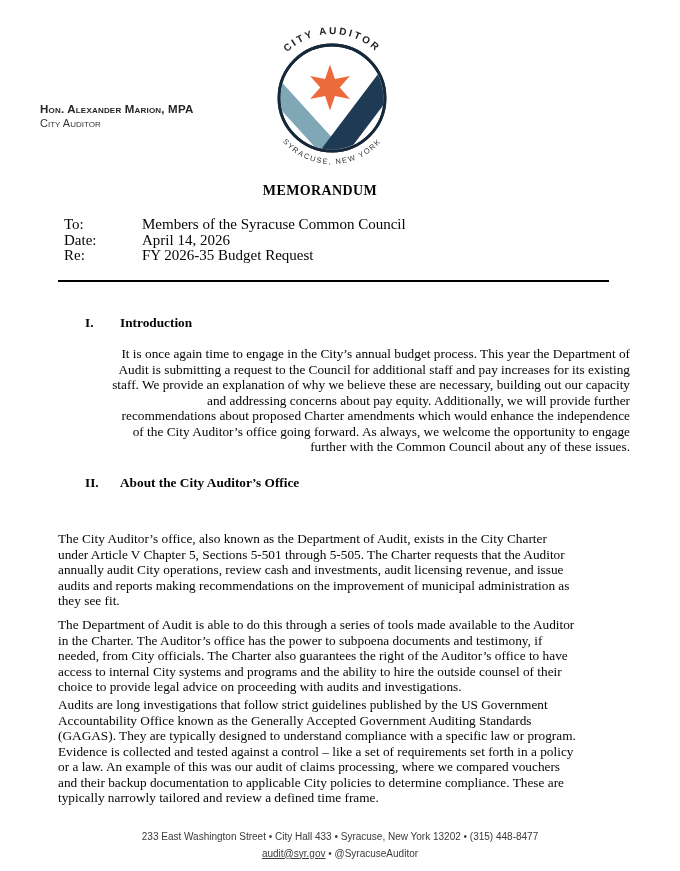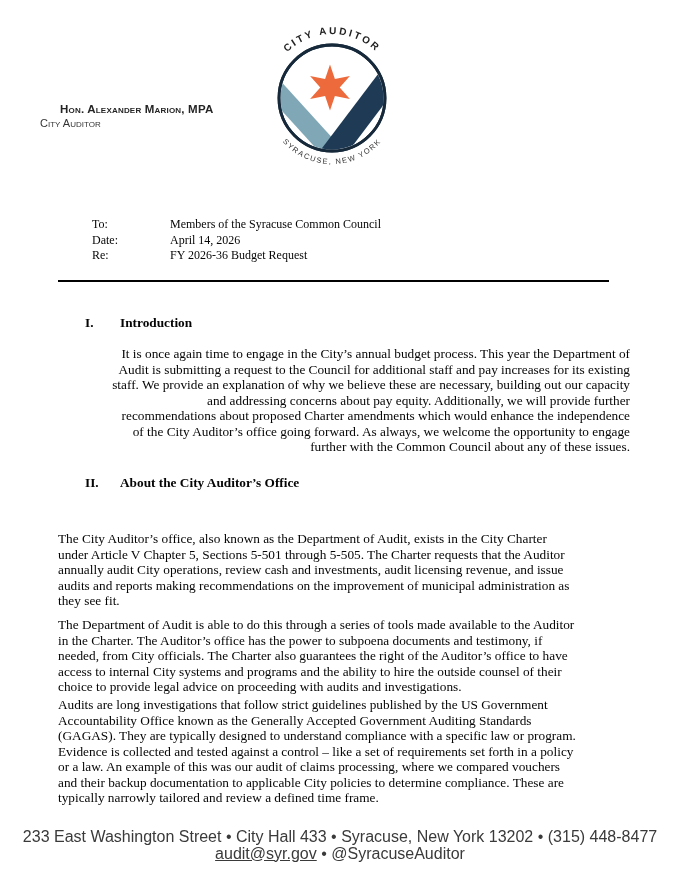--- a/index.html
+++ b/index.html
@@ -3,43 +3,43 @@
 <meta charset="utf-8">
 <style>
   html,body{margin:0;padding:0;background:#e8e8e8;}
   .page{
     position:relative;width:680px;height:871px;background:#ffffff;
     margin:0 auto;overflow:hidden;
     font-family:"Liberation Serif","DejaVu Serif",serif;color:#050505;
   }
   
   .letterhead{position:absolute;left:40px;top:103px;font-family:"Liberation Sans","DejaVu Sans",sans-serif;color:#252525;}
-  .lh-name{font-weight:700;font-size:11.5px;font-variant-caps:small-caps;letter-spacing:.2px;margin-left:20px;}
+  .lh-name{font-weight:700;font-size:11.5px;font-variant-caps:small-caps;letter-spacing:.2px;}
   .lh-title{font-weight:400;font-size:11px;font-variant-caps:small-caps;margin-top:2px;color:#333;}
   
   .seal{position:absolute;left:237px;top:20px;width:190px;height:152px;}
   .seal-top-text{font-family:"Liberation Sans","DejaVu Sans",sans-serif;font-size:10px;font-weight:600;letter-spacing:2.4px;fill:#222;}
   .seal-bottom-text{font-family:"Liberation Sans","DejaVu Sans",sans-serif;font-size:7.5px;font-weight:500;letter-spacing:1.4px;fill:#333;}
   
   .memo-title{position:absolute;left:0;top:183px;width:640px;text-align:center;
     font-weight:700;font-size:14px;letter-spacing:.4px;}
-  .memo-fields{position:absolute;left:64px;top:217px;font-size:12px;line-height:15.5px;margin-left:28px;}
+  .memo-fields{position:absolute;left:64px;top:217px;font-size:15px;line-height:15.5px;}
   .memo-row{display:flex;}
   .memo-label{width:78px;}
   .rule{position:absolute;left:58px;top:279.5px;width:551px;height:2.6px;background:#010101;}
   
   .block{position:absolute;left:58px;width:572px;font-size:13.3px;line-height:15.5px;}
   .heading{font-weight:700;padding-left:27px;}
   .sec-num{display:inline-block;width:35px;}
   .para{white-space:pre;}
   .h-sec1{top:315px;} .p1{top:346px;text-align:right;}
   .h-sec2{top:475px;} .p2{top:531px;} .p3{top:604px;margin-top:13px;} .p4{top:697px;}
   
   .footer{position:absolute;left:0;top:829px;width:680px;text-align:center;
-    font-family:"Liberation Sans","DejaVu Sans",sans-serif;font-size:16px;line-height:16.5px;color:#3a3a3a;}
+    font-family:"Liberation Sans","DejaVu Sans",sans-serif;font-size:10px;line-height:16.5px;color:#3a3a3a;}
   .email{text-decoration:underline;color:#3a3a3a;cursor:pointer;}
 </style>
 </head>
 <body>
 
 <div class="page">
 
   <div class="letterhead">
     <div class="lh-name">Hon. Alexander Marion, MPA</div>
     <div class="lh-title">City Auditor</div>
@@ -61,33 +61,34 @@
     <circle cx="95" cy="78" r="53" fill="none" stroke-width="2.8" stroke="#16293B"></circle>
     <polygon points="93,44.5 97.9,59.1 112.9,56 102.7,67.5 112.9,79 97.9,75.9 93,90.5 88.1,75.9 73.1,79 83.3,67.5 73.1,56 88.1,59.1" fill="#ED6A3C"></polygon>
     <text class="seal-top-text" text-anchor="middle">
       <textPath href="#arcTop" startOffset="50%">CITY AUDITOR</textPath>
     </text>
     <text class="seal-bottom-text" text-anchor="middle">
       <textPath href="#arcBottom" startOffset="50%">SYRACUSE, NEW YORK</textPath>
     </text>
   </svg>
 
+  <div class="memo-title">MEMORANDUM</div>
 
   <div class="memo-fields">
     <div class="memo-row">
       <span class="memo-label">To:</span>
       <span class="memo-value">Members of the Syracuse Common Council</span>
     </div>
     <div class="memo-row">
       <span class="memo-label">Date:</span>
       <span class="memo-value">April 14, 2026</span>
     </div>
     <div class="memo-row">
       <span class="memo-label">Re:</span>
-      <span class="memo-value">FY 2026-36 Budget Request</span>
+      <span class="memo-value">FY 2026-35 Budget Request</span>
     </div>
   </div>
 
   <div class="rule"></div>
 
   <div class="block heading h-sec1">
     <span class="sec-num">I.</span><span>Introduction</span>
   </div>
   <div class="block para p1">It is once again time to engage in the City’s annual budget process. This year the Department of
 Audit is submitting a request to the Council for additional staff and pay increases for its existing

